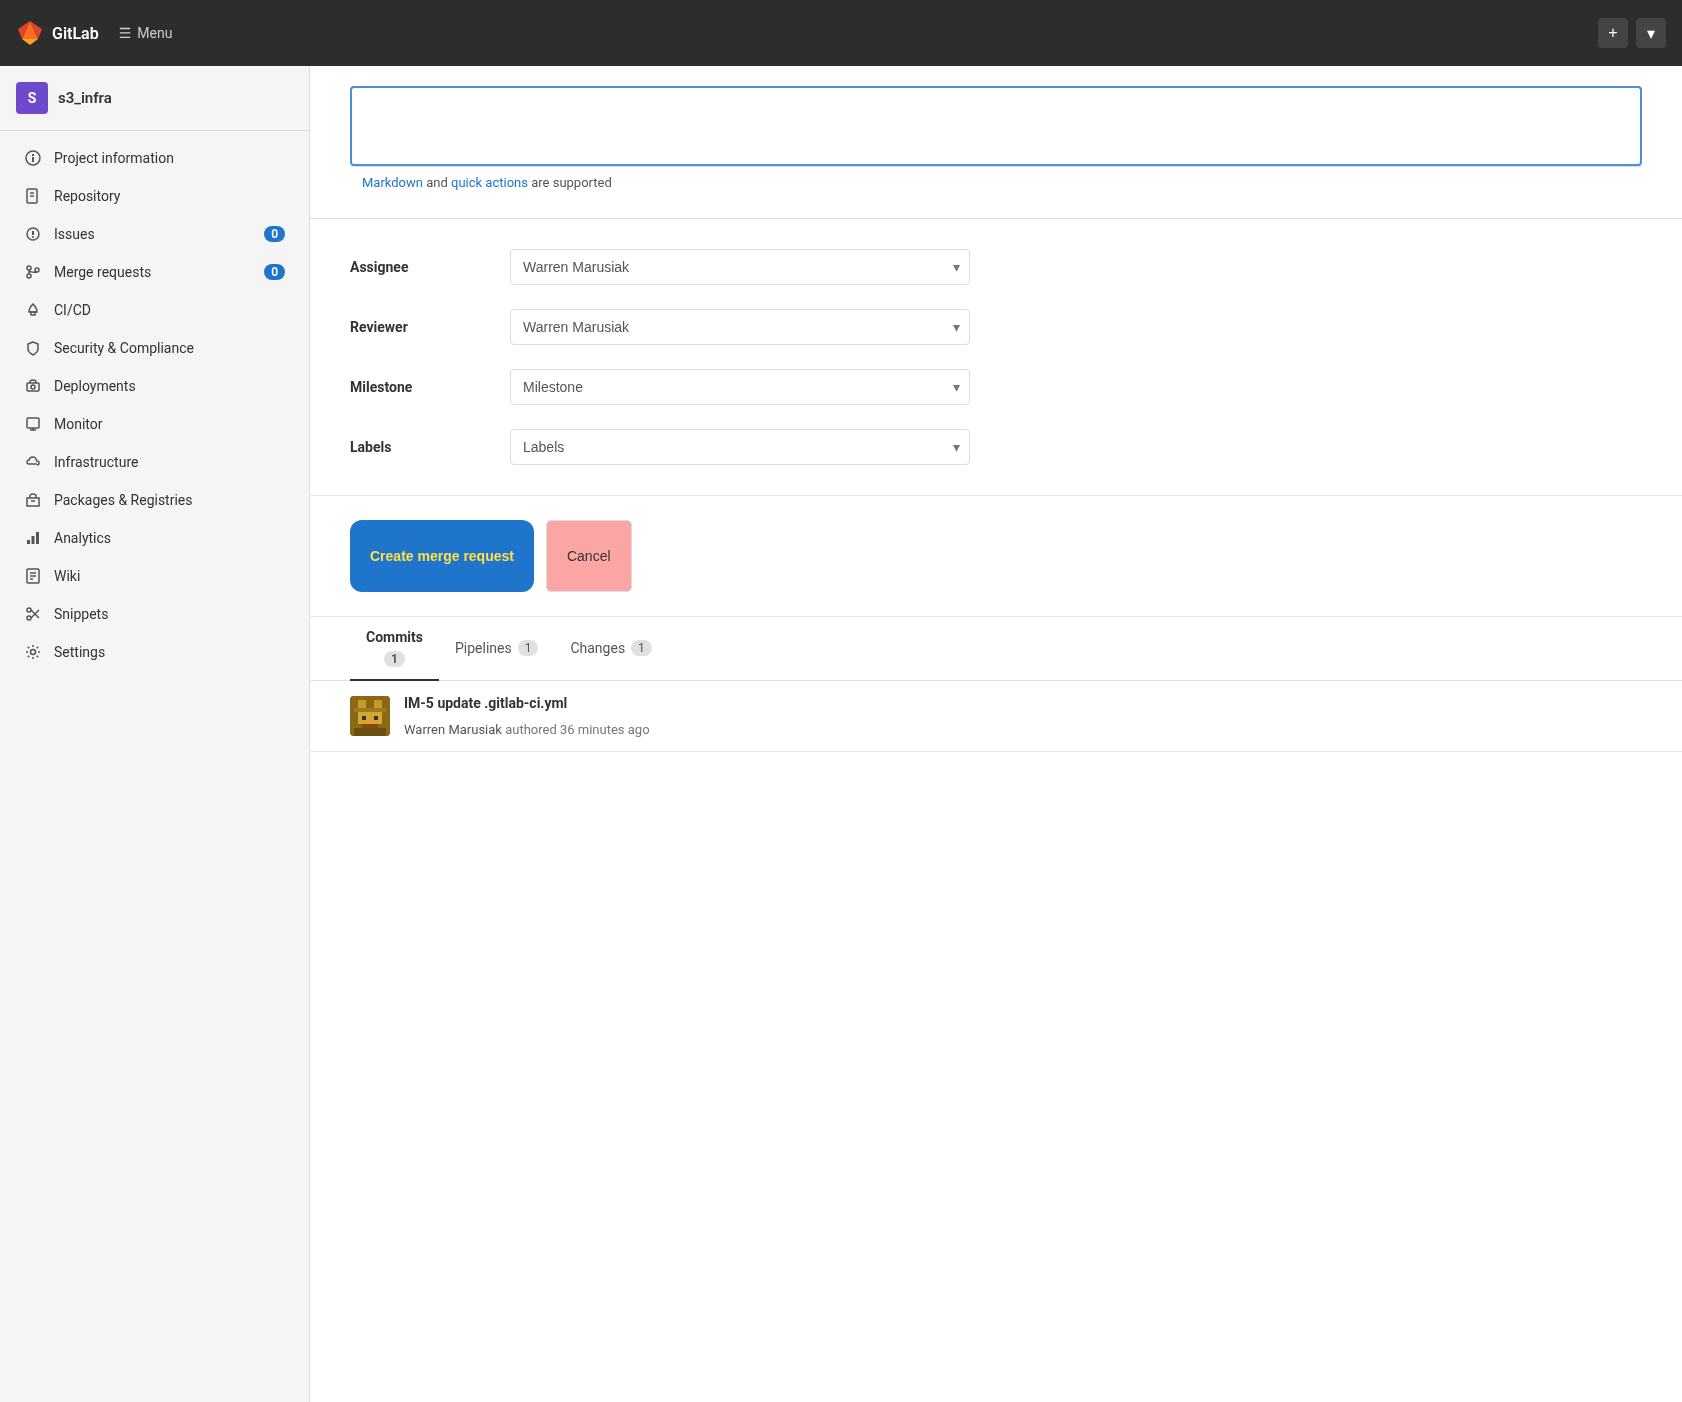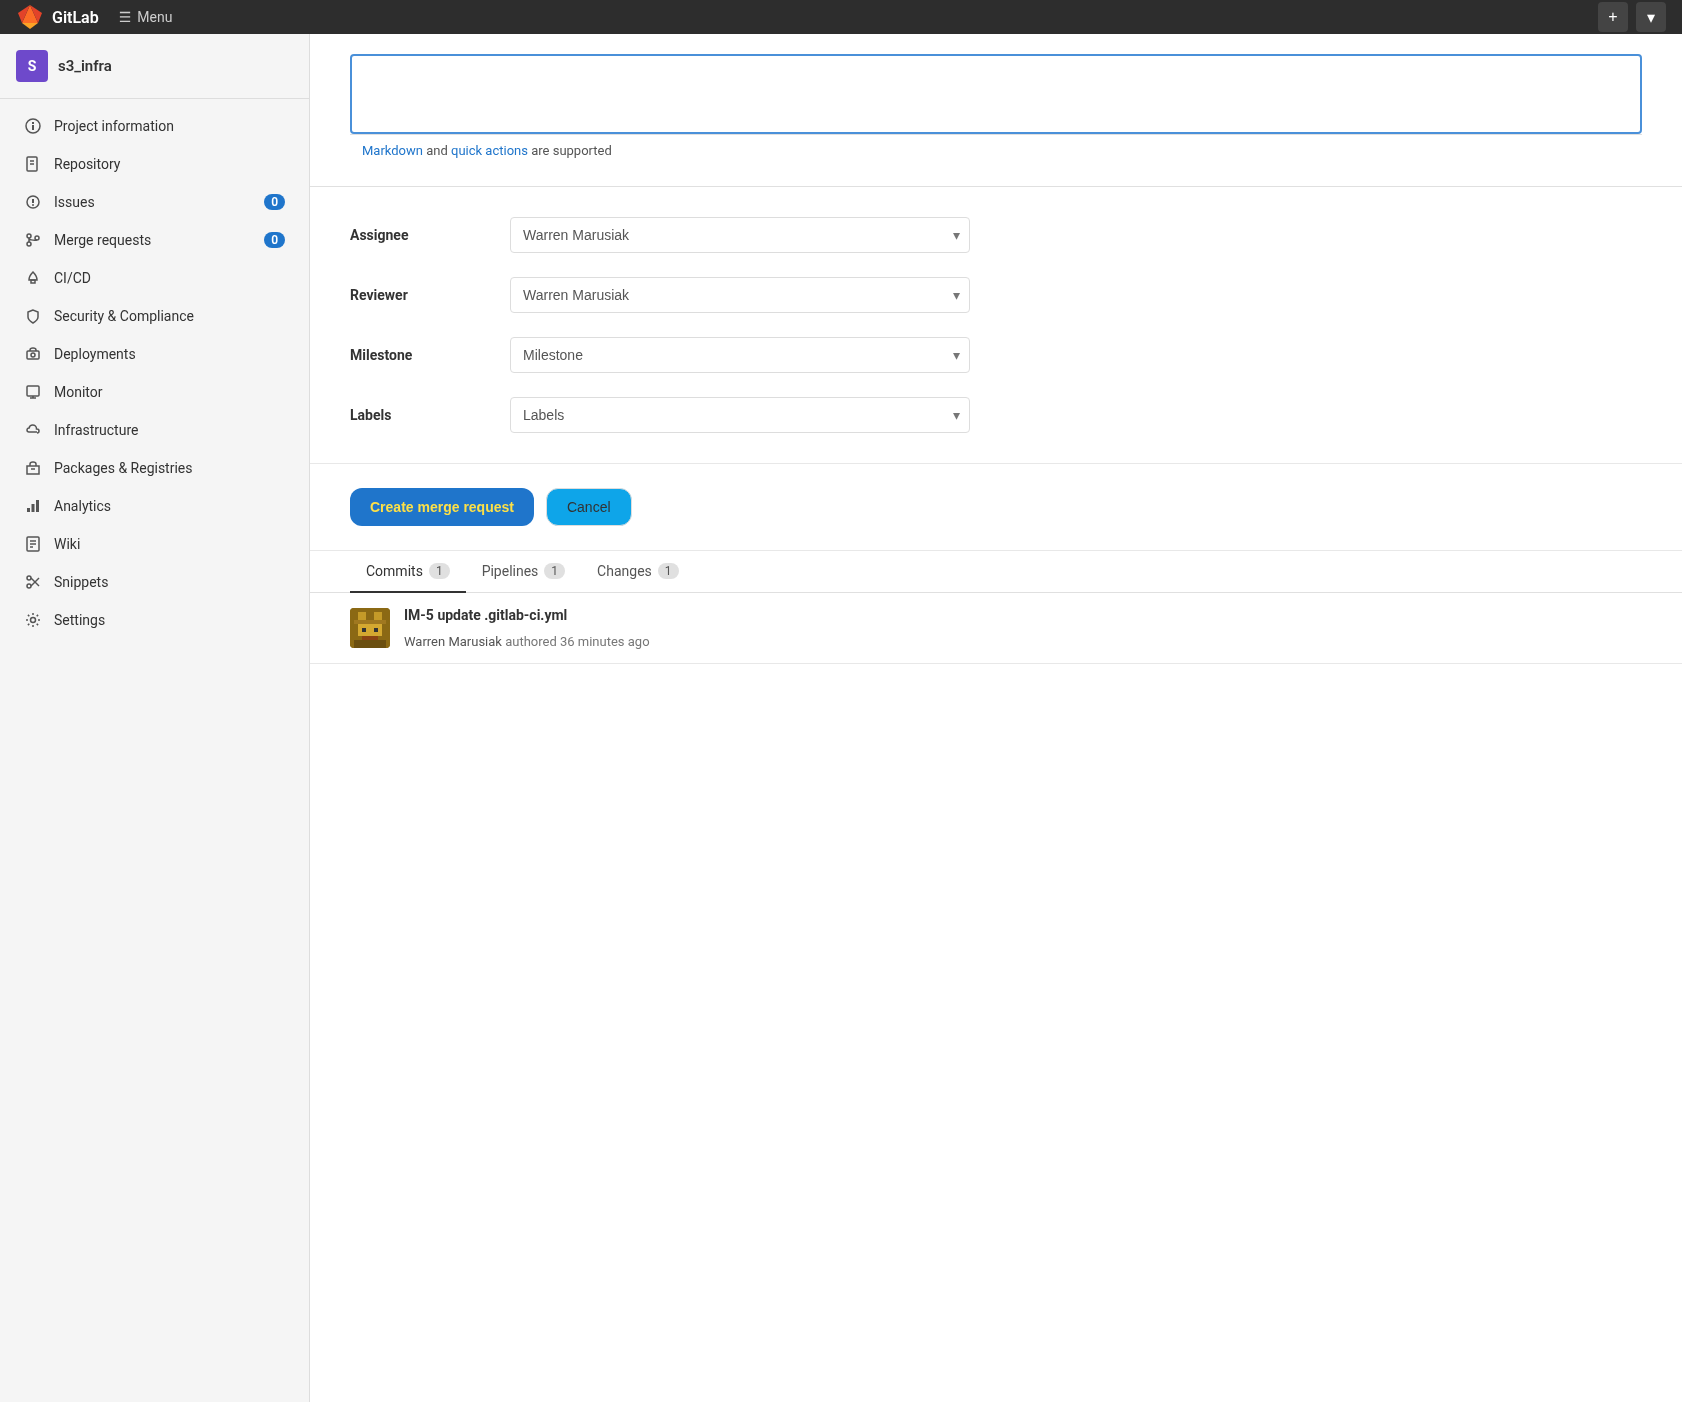--- a/index.html
+++ b/index.html
@@ -1,21 +1,21 @@
 <!DOCTYPE html>
 <html><head>
   <meta charset="utf-8">
   <style>
     * { box-sizing: border-box; margin: 0; padding: 0; }
     body { font-family: -apple-system, BlinkMacSystemFont, 'Segoe UI', Roboto, sans-serif; font-size: 14px; color: #333; background: #f0f0f0; display: flex; flex-direction: column; height: 100vh; }
 
     
     .top-nav {
       background: #2d2d2d;
-      height: 34px;
+      height: 66px;
       display: flex;
       align-items: center;
       padding: 0 16px;
       color: #fff;
       flex-shrink: 0;
     }
     .top-nav-logo {
       display: flex;
       align-items: center;
       gap: 8px;
@@ -244,25 +244,25 @@
       background: #1f75cb;
       color: #fde047;
       border: none;
       padding: 2px 20px;
       border-radius: 12px;
       font-size: 14px;
       font-weight: 600;
       cursor: pointer;
     }
     .btn-secondary {
-      background: #0ea5e9;
+      background: #fca5a5;
       color: #333;
       border: 1px solid #ddd;
-      padding: 10px 20px;
-      border-radius: 12px;
+      padding: 27px 20px;
+      border-radius: 5px;
       font-size: 14px;
       cursor: pointer;
     }
 
     
     .tabs-section {
       border-bottom: 1px solid #e8e8e8;
     }
     .tabs-header {
       display: flex;
@@ -275,22 +275,23 @@
       font-size: 14px;
       color: #555;
       border-bottom: 2px solid transparent;
       margin-bottom: -1px;
       display: flex;
       align-items: center;
       gap: 6px;
     }
     .tab-item.active {
       color: #333;
-      font-weight: 400;
+      font-weight: 700;
       border-bottom-color: #333;
+      flex-direction: column;
     }
     .tab-count {
       background: #e0e0e0;
       border-radius: 12px;
       padding: 1px 7px;
       font-size: 12px;
       color: #555;
     }
 
     

